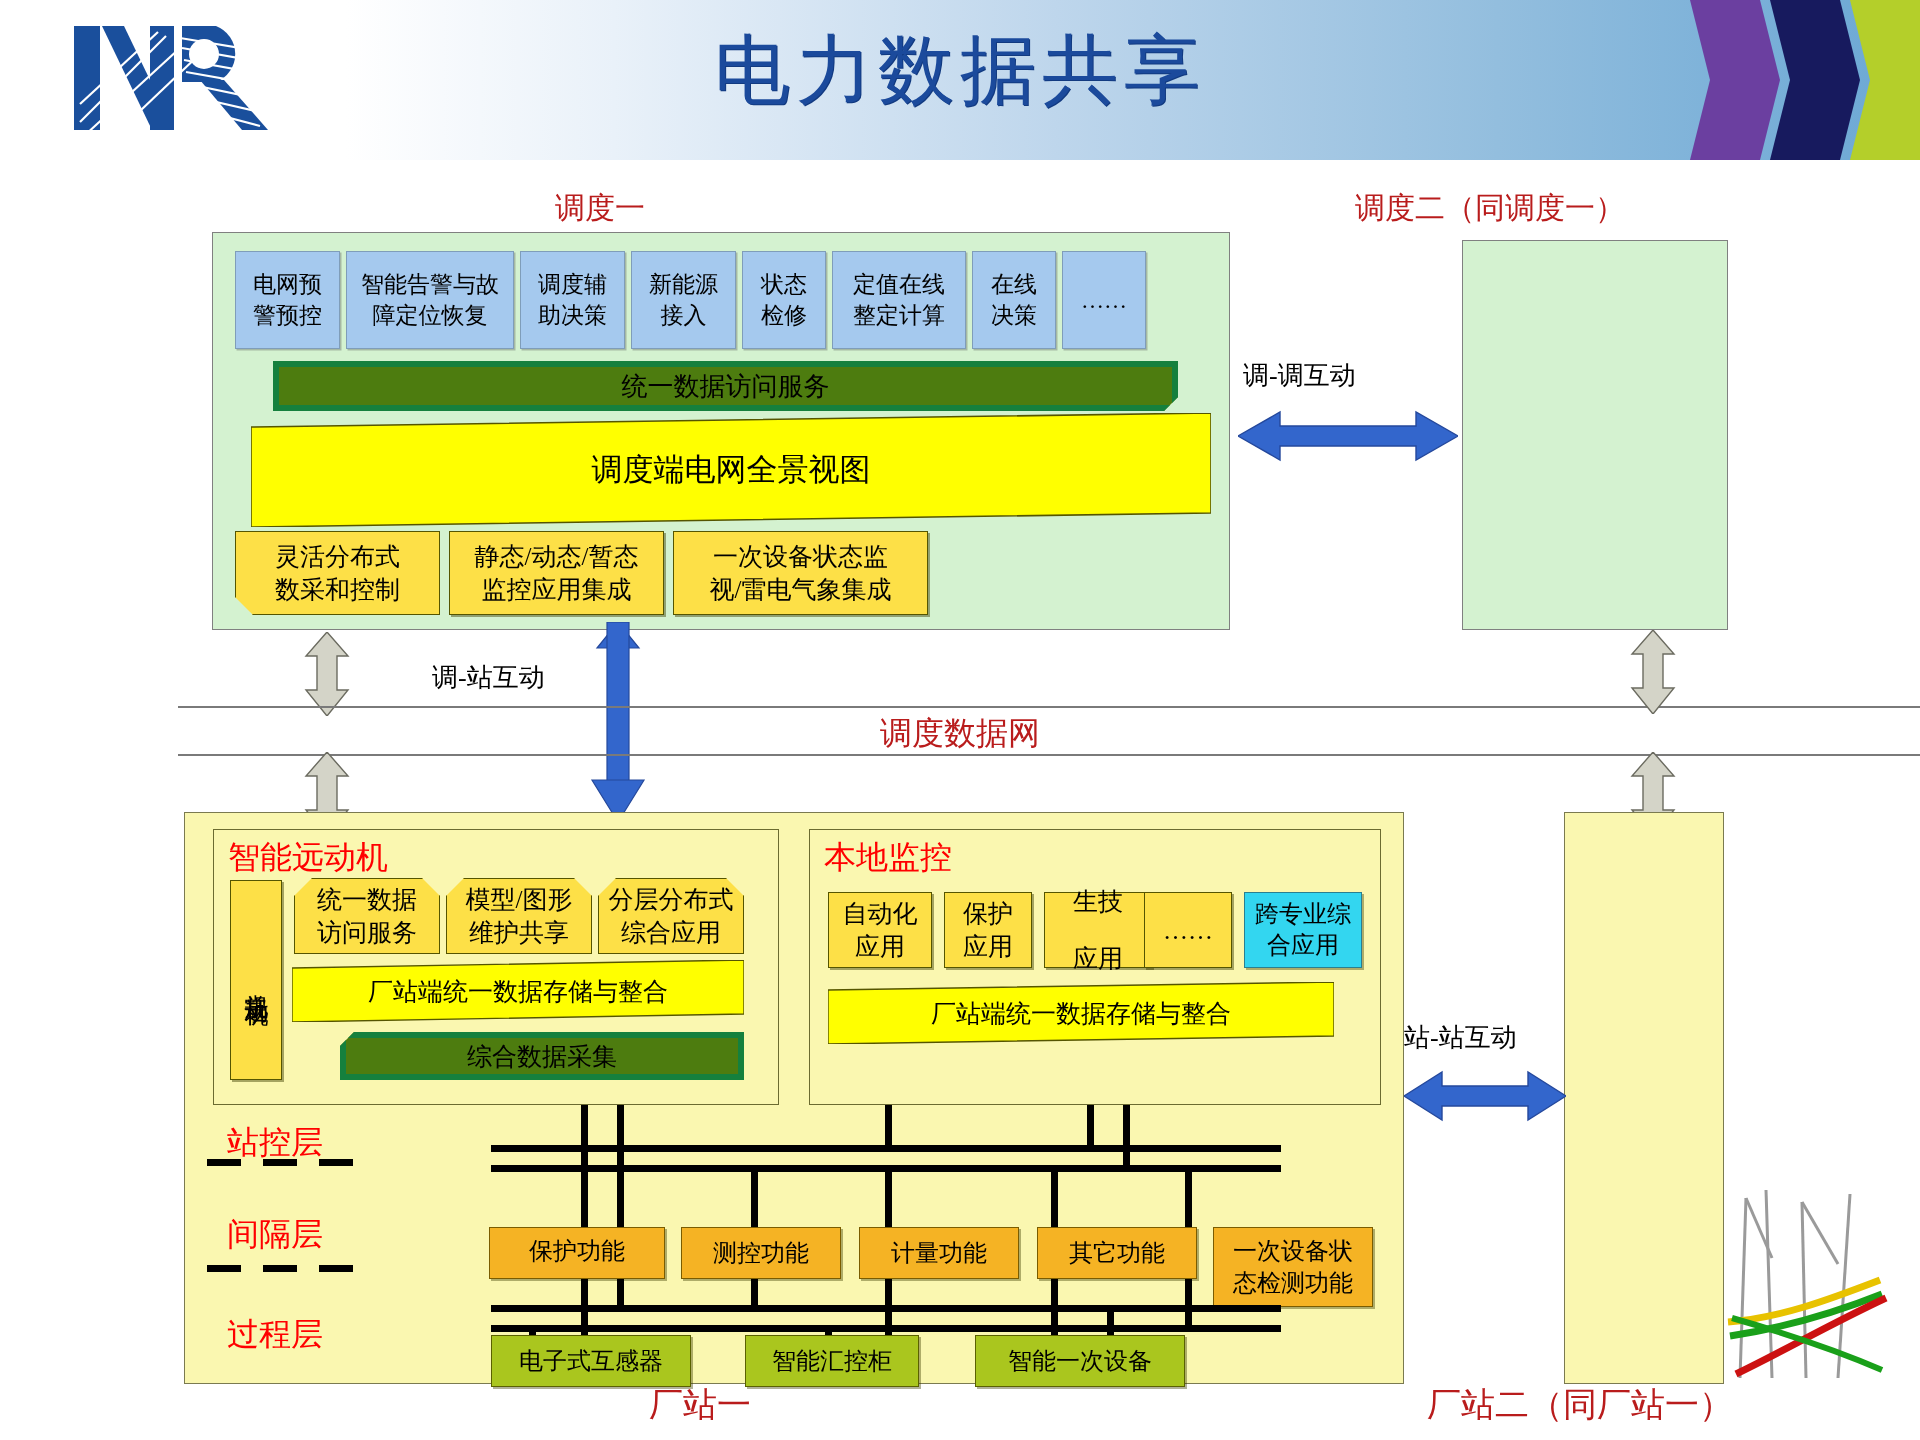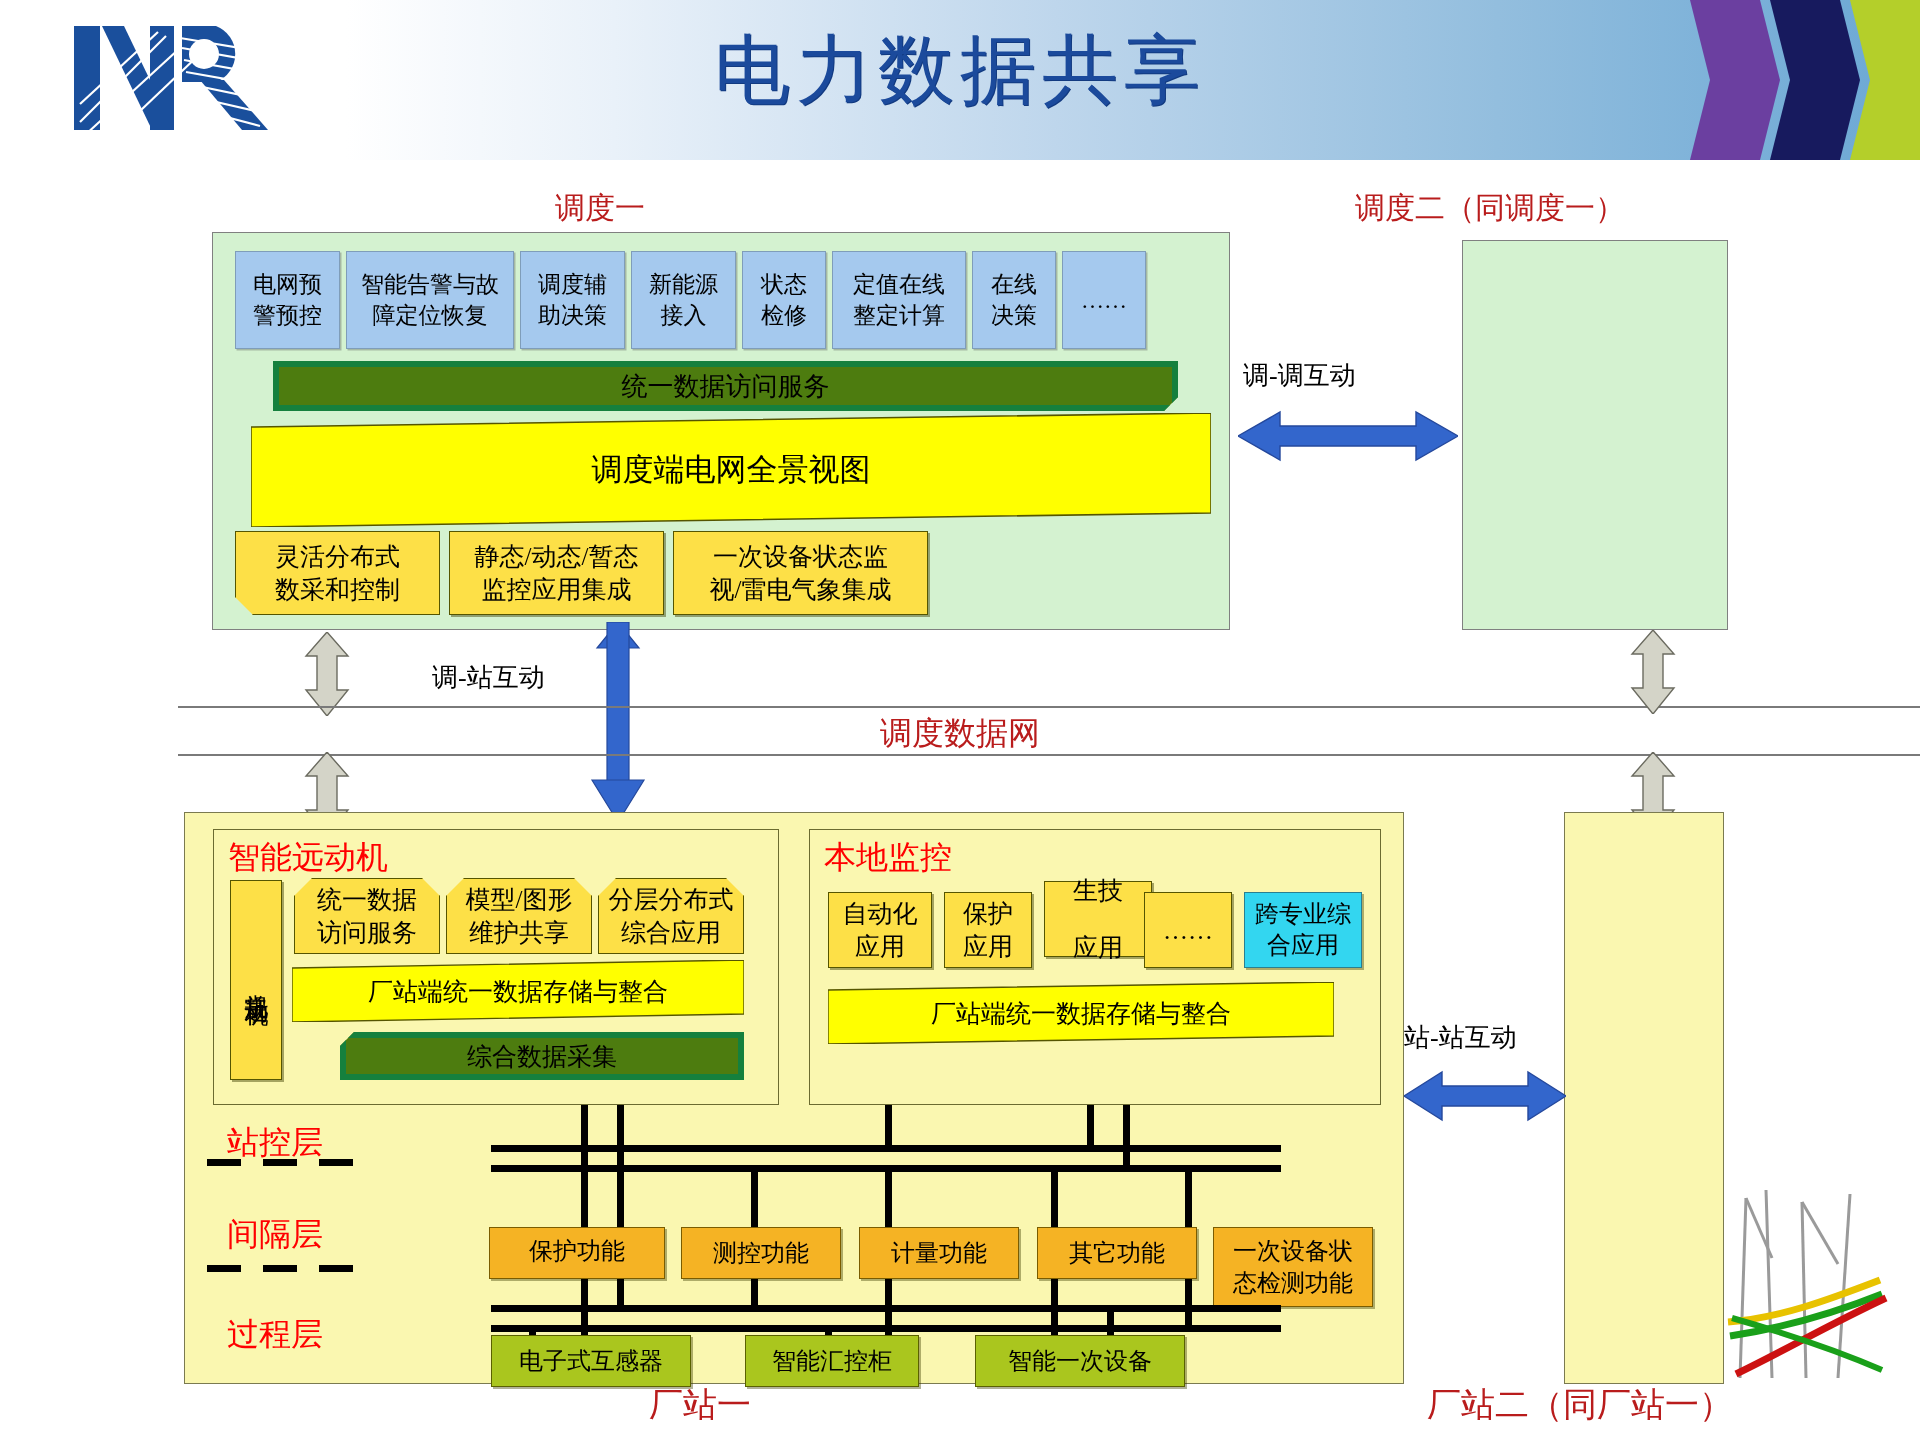--- a/index.html
+++ b/index.html
@@ -249,21 +249,21 @@
     <div class="redlabel" style="position:absolute; left:14px; top:6px;">本地监控</div>
 
     <div class="greenbox ctr" style="position:absolute; left:18px; top:62px; width:104px; height:76px; flex-direction:column;">
       <span>自动化</span>
       <span>应用</span>
     </div>
     <div class="greenbox ctr" style="position:absolute; left:134px; top:62px; width:88px; height:76px; flex-direction:column;">
       <span>保护</span>
       <span>应用</span>
     </div>
-    <div class="greenbox ctr" style="position:absolute; left:234px; top:51px; width:108px; height:76px; flex-direction:column;gap:24px;">
+    <div class="greenbox ctr" style="position:absolute; left:234px; top:62px; width:108px; height:76px; flex-direction:column;gap:24px;">
       <span>生技</span>
       <span>应用</span>
     </div>
     <div class="greenbox ctr" style="position:absolute; left:334px; top:62px; width:88px; height:76px;">
       <span>……</span>
     </div>
     <div class="cyanbox ctr" style="position:absolute; left:434px; top:62px; width:118px; height:76px; flex-direction:column;">
       <span>跨专业综</span>
       <span>合应用</span>
     </div>

